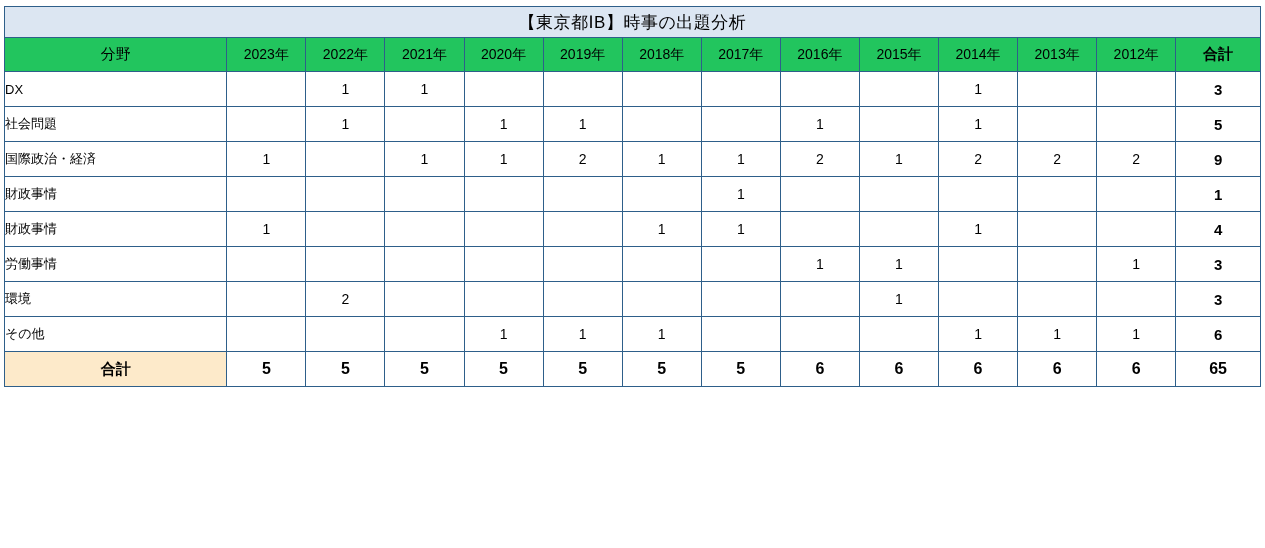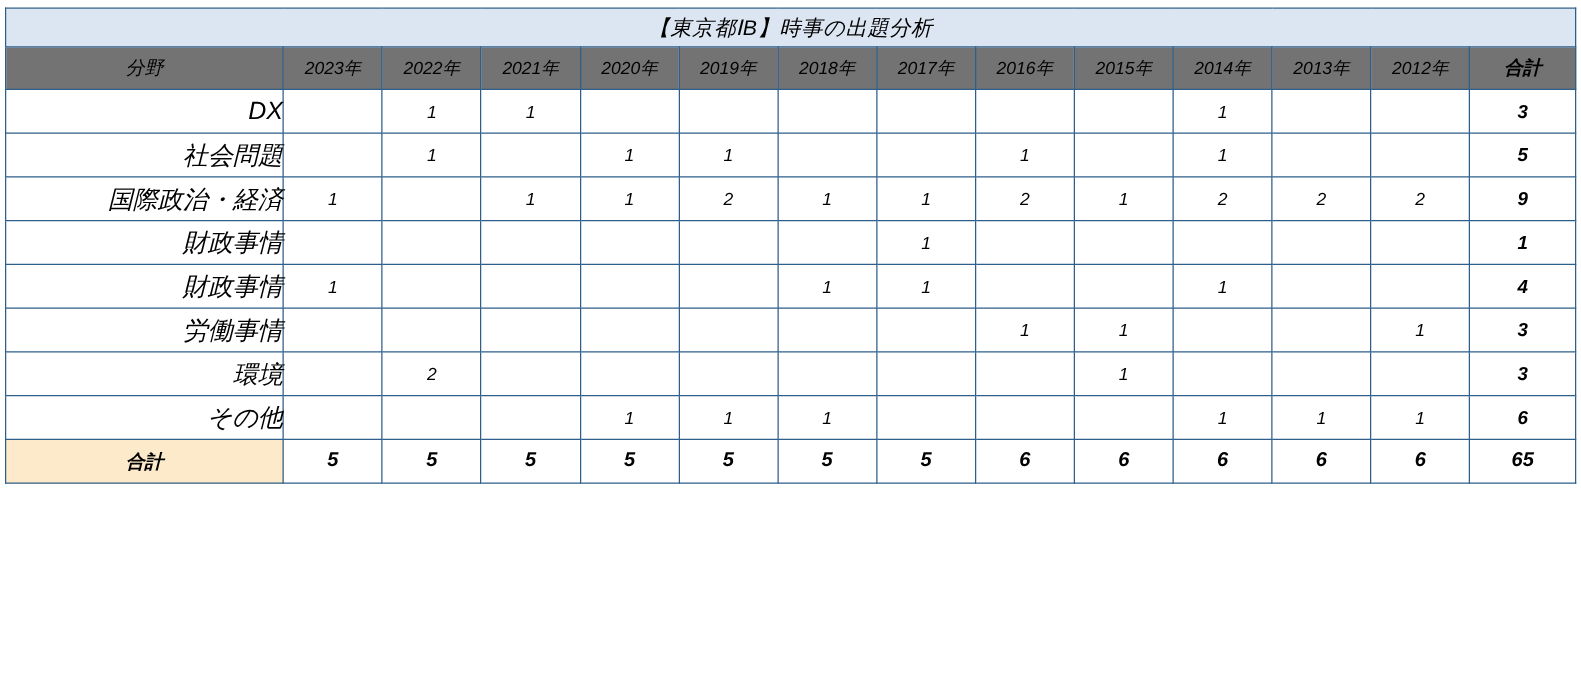--- a/index.html
+++ b/index.html
@@ -17,60 +17,59 @@
     position: relative;
     background: #ffffff;
     box-sizing: border-box;
     padding: 6px 4px 4px 4px;
   }
   table.analysis {
     border-collapse: collapse;
     width: 1257px;
     table-layout: fixed;
     margin: 0;
-    font-style: italic;
   }
   table.analysis td, table.analysis th {
     border: 1px solid #2e5f8a;
     padding: 0;
     text-align: center;
     vertical-align: middle;
     font-weight: normal;
     color: #000000;
   }
   
   .title-cell {
     background: #dce6f2;
     height: 30px;
     font-size: 17px;
     font-weight: bold;
     letter-spacing: 0.5px;
   }
   
   tr.header-row td {
-    background: #737373;
+    background: #22c55e;
     height: 33px;
     font-size: 14px;
   }
   tr.header-row td.field-head {
     font-size: 15px;
   }
   tr.header-row td.total-head {
     font-size: 15px;
     font-weight: bold;
   }
   
   tr.data-row td {
     height: 34px;
     font-size: 15px;
   }
   tr.data-row td.field-name {
-    text-align: right;
-    font-size: 20px;
-    padding-left: 16px;
+    text-align: left;
+    font-size: 13px;
+    padding-left: 0;
   }
   tr.data-row td.num {
     font-size: 14px;
   }
   tr.data-row td.row-total {
     font-size: 15px;
     font-weight: bold;
   }
   
   tr.total-row td {

